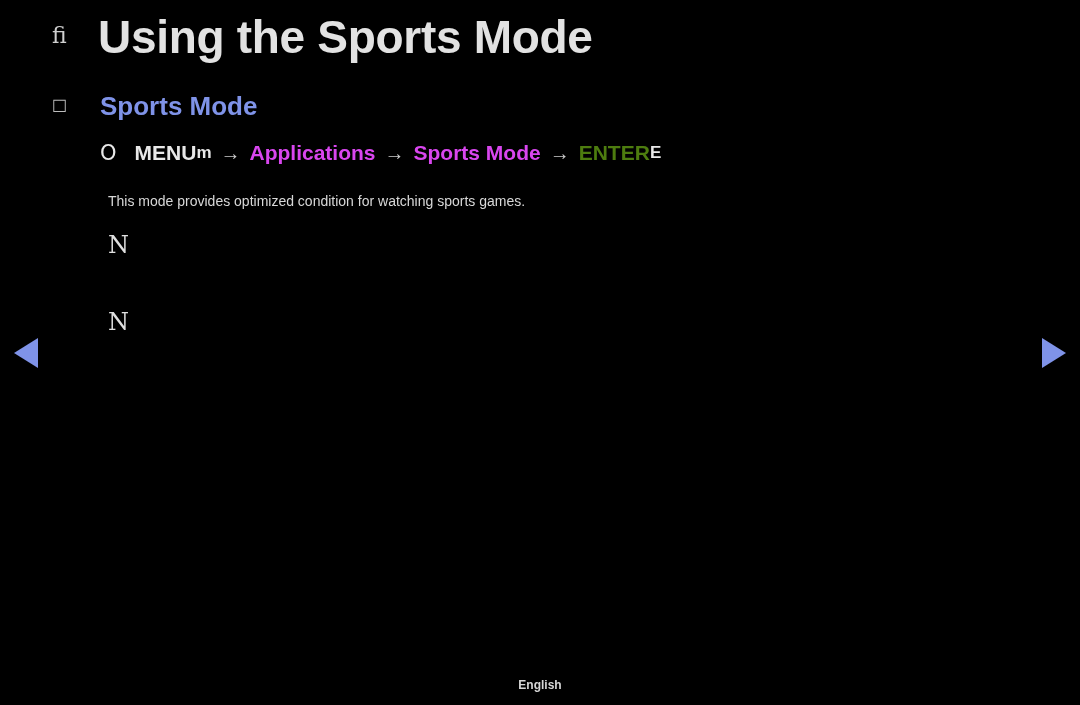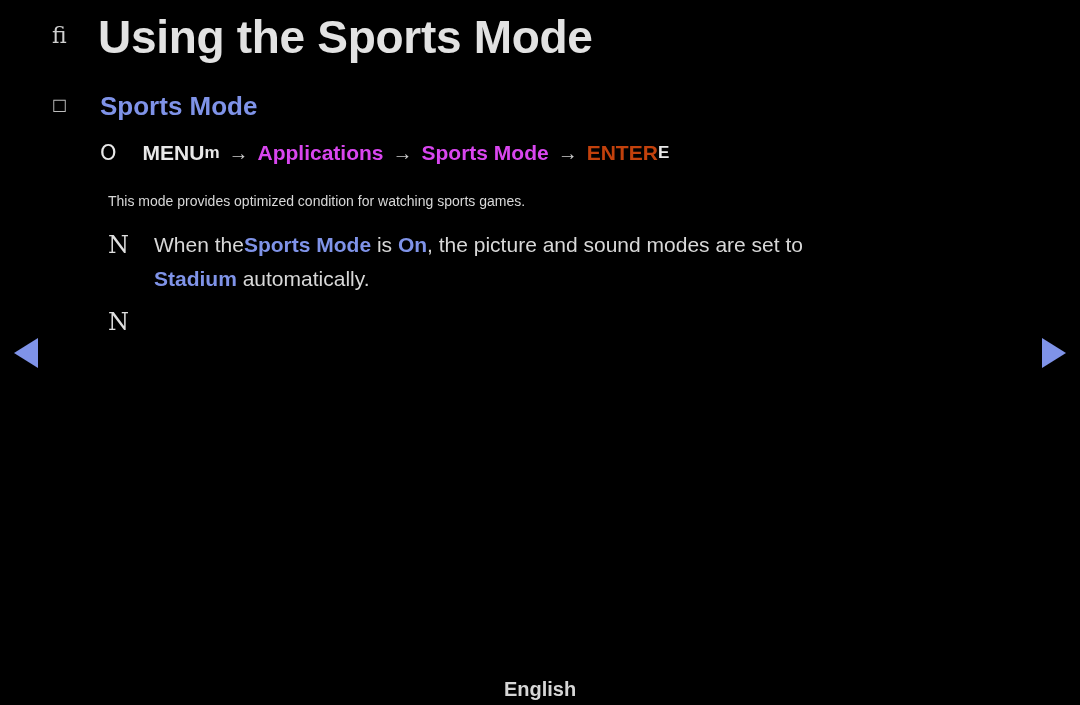--- a/index.html
+++ b/index.html
@@ -84,21 +84,20 @@
     font-size: 21px;
     color: #e8e8e8;
     margin-right: 18px;
     line-height: 34px;
   }
   .menu-word {
     font-size: 21px;
     font-weight: bold;
     color: #e8e8e8;
     line-height: 34px;
-    margin-left: 8px;
   }
   .menu-word-sub {
     font-size: 17px;
     font-weight: bold;
     color: #e8e8e8;
     line-height: 34px;
   }
   .arrow {
     font-size: 20px;
     color: #cccccc;
@@ -107,21 +106,21 @@
   }
   .menu-link {
     font-size: 21px;
     font-weight: bold;
     color: #d946ef;
     line-height: 34px;
   }
   .menu-enter {
     font-size: 21px;
     font-weight: bold;
-    color: #c2410c;
+    color: #4d7c0f;
     line-height: 34px;
   }
   .menu-enter-sub {
     font-size: 17px;
     font-weight: bold;
     color: #e8e8e8;
     line-height: 34px;
   }
 
   
@@ -183,21 +182,21 @@
     border-left: 24px solid #7f93e8;
   }
 
   
   .footer {
     position: absolute;
     left: 0;
     right: 0;
     top: 678px;
     text-align: center;
-    font-size: 20px;
+    font-size: 12px;
     font-weight: bold;
     color: #d6d6d6;
   }
 </style>
 </head>
 <body>
 
 <div class="page">
 
   <div class="title-row">
@@ -220,21 +219,20 @@
     <span class="menu-link">Sports Mode</span>
     <span class="arrow">→</span>
     <span class="menu-enter">ENTER</span>
     <span class="menu-enter-sub">E</span>
   </div>
 
   <div class="para">This mode provides optimized condition for watching sports games.</div>
 
   <div class="note note-1">
     <span class="note-mark">N</span>
-    <span class="note-body"><span>When the</span><span class="blue">Sports Mode</span><span> is </span><span class="blue">On</span><span>, the picture and sound modes are set to</span><br><span class="blue">Stadium</span><span> automatically.</span></span>
   </div>
 
   <div class="note note-2">
     <span class="note-mark">N</span>
   </div>
 
   <div class="nav-arrow nav-left"></div>
   <div class="nav-arrow nav-right"></div>
 
   <div class="footer">English</div>

